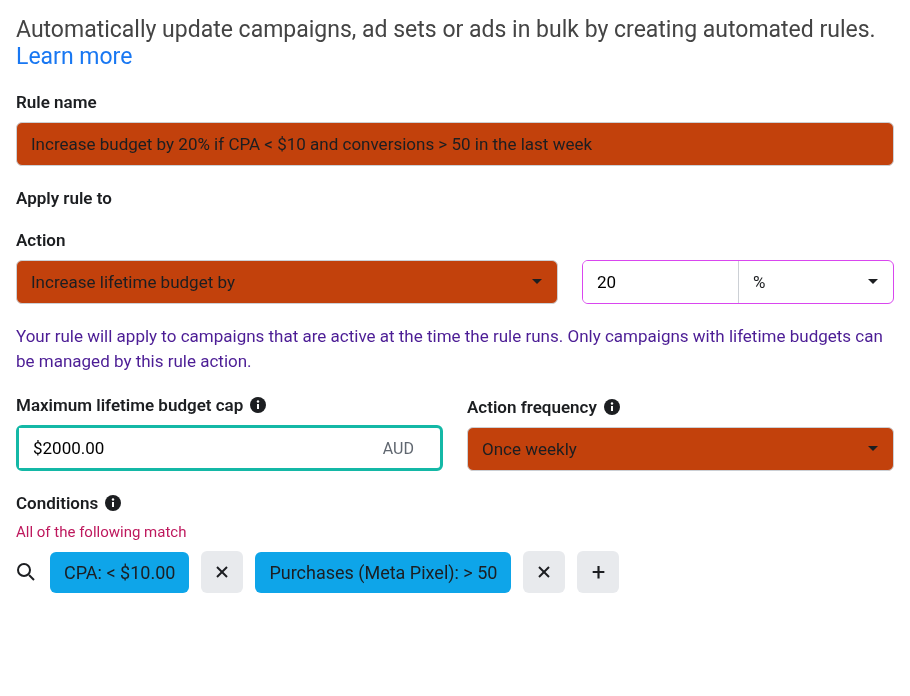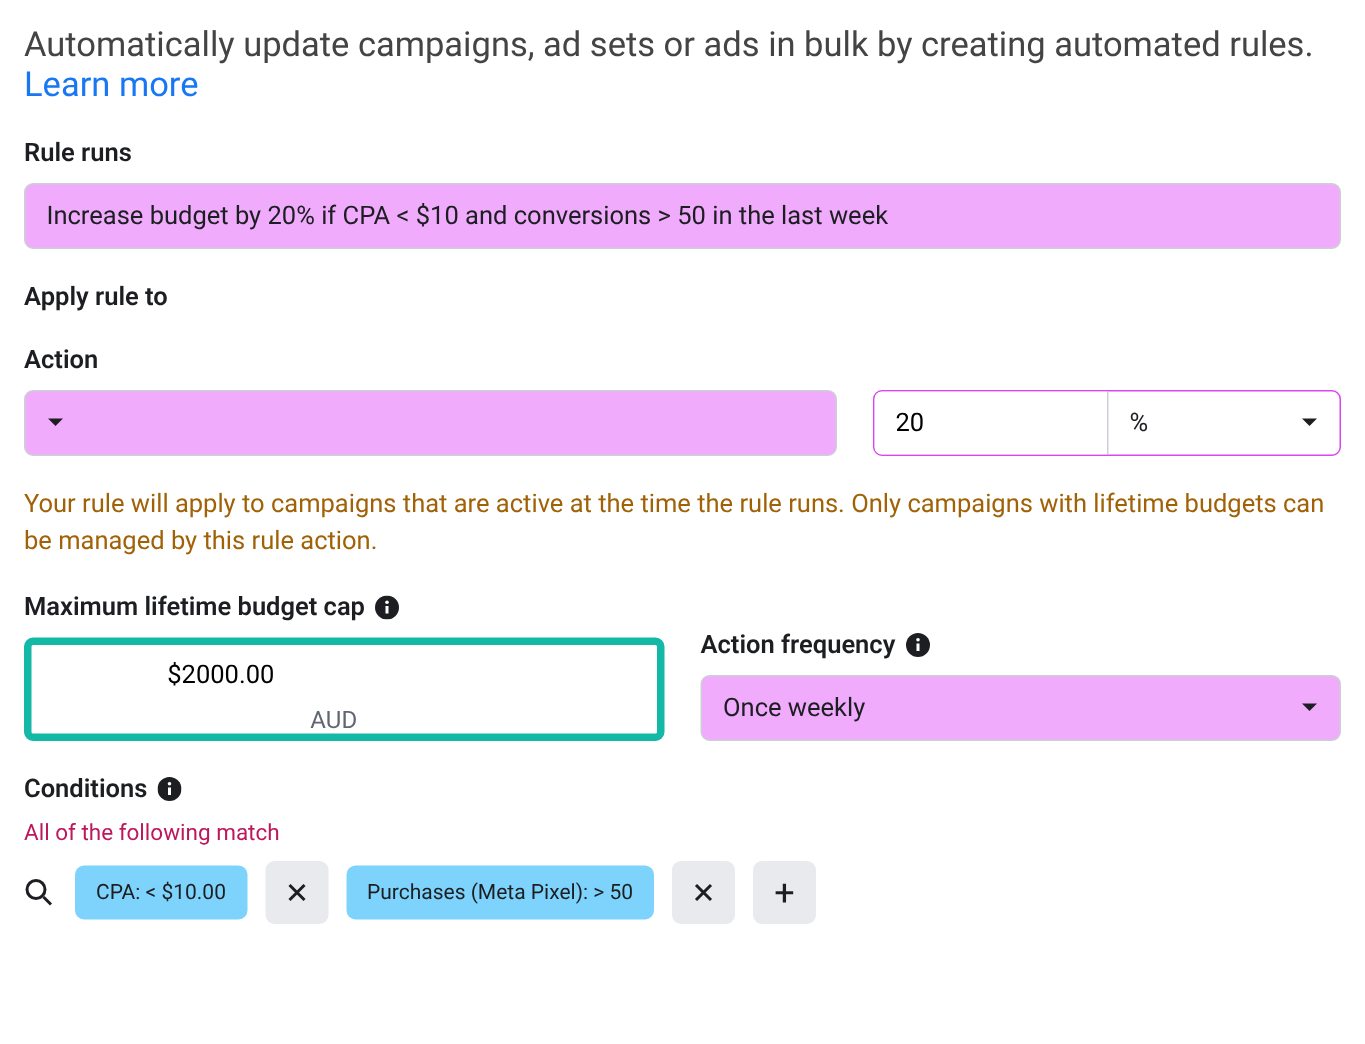--- a/index.html
+++ b/index.html
@@ -24,31 +24,31 @@
     color: #1c1e21;
   }
   .section { margin-bottom: 22px; }
   .input-box, .select-box {
     width: 100%;
     border: 1px solid #ccd0d5;
     border-radius: 6px;
     padding: 10px 14px;
     font-size: 17px;
     color: #1c1e21;
-    background: #f0abfc;
+    background: #c2410c;
     display: flex;
     align-items: center;
     justify-content: space-between;
     min-height: 44px;
     font-family: inherit;
   }
   input.input-box { outline: none; }
   .select-box { cursor: pointer; }
   .caret svg { display: block; }
-  .info-note { color: #a16207; font-size: 17px; line-height: 1.45; margin-top: -2px; margin-bottom: 22px; }
+  .info-note { color: #4c1d95; font-size: 17px; line-height: 1.45; margin-top: -2px; margin-bottom: 22px; }
   .action-row { display: flex; gap: 24px; }
   .action-select { flex: 0 0 542px; }
   .amount-group {
     flex: 1;
     display: flex;
     border: 1px solid #d946ef;
     border-radius: 6px;
     overflow: hidden;
     min-height: 44px;
     background:#fff;
@@ -69,46 +69,45 @@
     justify-content: space-between;
     padding: 0 14px;
     cursor: pointer;
     font-size: 17px;
   }
   .two-col { display: flex; gap: 24px; align-items: flex-end; }
   .col { flex: 1; }
   .cap-group {
     display: flex;
     align-items: center;
-    border: 5px solid #14b8a6;
+    border: 3px solid #14b8a6;
     border-radius: 6px;
     min-height: 44px;
-    padding-right: 14px;
+    padding-right: 26px;
     background:#fff;
-    flex-direction:column;
   }
   .cap-group input {
     border: none; outline: none; flex: 1;
     padding: 10px 14px; font-size: 17px; font-family: inherit;
   }
   .cap-group .currency { color: #606770; font-size: 16px; }
   .info-icon {
     display: inline-flex;
     width: 18px; height: 18px;
     align-items: center; justify-content: center;
   }
   .info-icon svg { display:block; }
   .sub { color: #be185d; font-size: 15px; margin: 4px 0 10px 0; }
   .chips-row { display: flex; align-items: center; gap: 12px; flex-wrap: wrap; }
   .search-ic { display:inline-flex; width:22px; }
   .chip {
-    background: #7dd3fc;
+    background: #0ea5e9;
     border-radius: 6px;
     padding: 10px 14px;
-    font-size: 14px;
+    font-size: 18px;
     color: #1c1e21;
     display: inline-flex;
     align-items: center;
   }
   .chip-x {
     background: #e8eaed;
     border-radius: 6px;
     width: 42px; height: 42px;
     display: inline-flex;
     align-items: center; justify-content: center;
@@ -128,32 +127,33 @@
 </style>
 </head>
 <body>
 
 <div class="intro">
   <span>Automatically update campaigns, ad sets or ads in bulk by creating automated rules. </span>
   <a href="#">Learn more</a>
 </div>
 
 <div class="section">
-  <div class="label">Rule runs</div>
+  <div class="label">Rule name</div>
   <input class="input-box" type="text" value="Increase budget by 20% if CPA &lt; $10 and conversions &gt; 50 in the last week" style="">
 </div>
 
 <div class="section">
   <div class="label">Apply rule to</div>
 </div>
 
 <div class="section">
   <div class="label">Action</div>
   <div class="action-row">
     <div class="select-box action-select">
+      <span>Increase lifetime budget by</span>
       <span class="caret">
         <svg width="12" height="8" viewBox="0 0 12 8">
             <path d="M1 1l5 5 5-5" fill="#1c1e21"></path>
           </svg>
       </span>
     </div>
     <div class="amount-group">
       <input type="text" value="20" style="">
       <div class="unit">
         <span>%</span>

